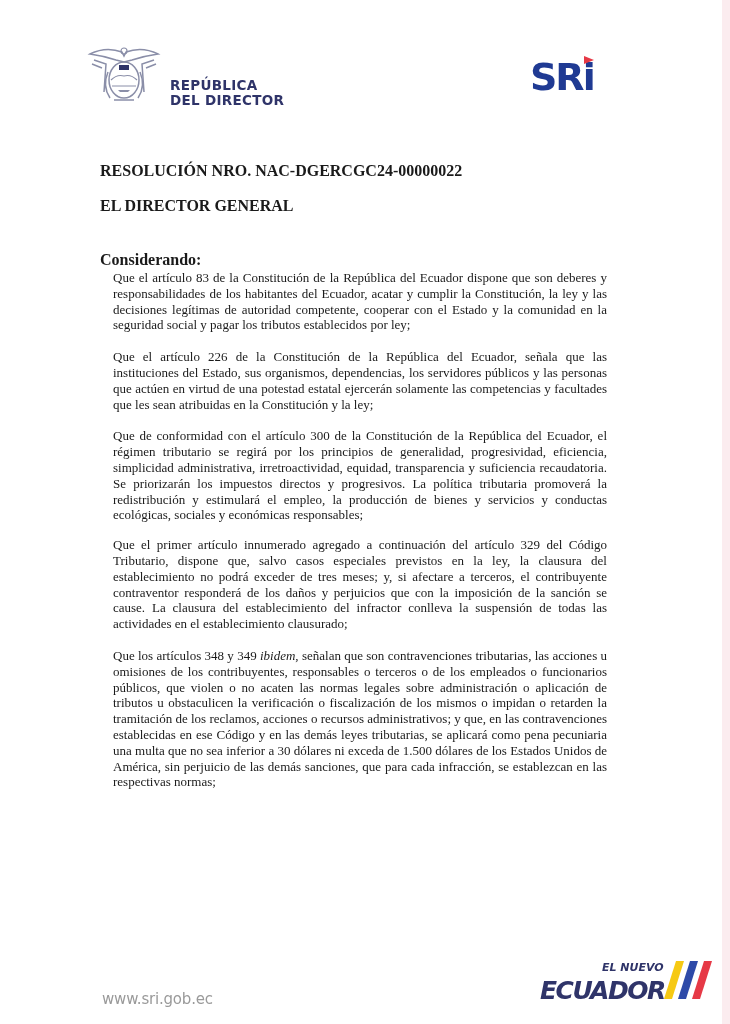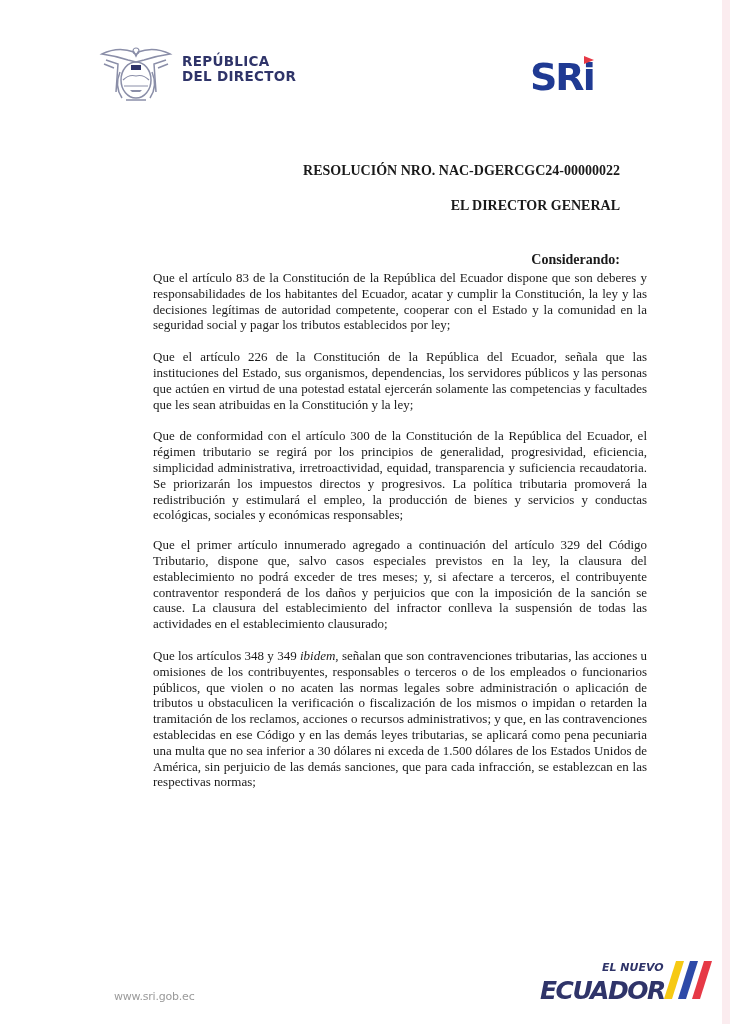--- a/index.html
+++ b/index.html
@@ -19,24 +19,24 @@
       position: absolute;
       top: 0;
       right: 0;
       width: 8px;
       height: 1024px;
       background: #fbecef;
     }
     
     .header-left {
       position: absolute;
-      left: 96px;
+      left: 84px;
       top: 42px;
       display: flex;
-      align-items: flex-start;
+      align-items: flex-end;
     }
     .coat-of-arms {
       width: 80px;
       height: 66px;
     }
     .republic-text {
       margin-left: 6px;
       font-family: "DejaVu Sans", sans-serif;
       font-weight: bold;
       font-size: 13.5px;
@@ -51,50 +51,49 @@
       left: 528px;
       top: 52px;
       width: 72px;
       height: 44px;
     }
     
     .title-block {
       position: absolute;
       left: 100px;
       width: 520px;
-      text-align: right;
+      text-align: left;
       font-weight: bold;
-      font-size: 14px;
+      font-size: 16px;
       line-height: 15px;
     }
     .resolution-title { top: 163px; }
     .director-title { top: 198px; }
     .considerando { top: 252px; }
     
     .body-text {
       position: absolute;
       left: 113px;
       top: 270px;
       width: 494px;
       font-size: 13px;
       line-height: 15.8px;
       text-align: justify;
-      margin-left: 40px;
     }
     .body-text p {
       margin: 0 0 16px 0;
     }
     .body-text p:nth-child(3) { margin-bottom: 14px; }
     
     .footer-url {
       position: absolute;
-      left: 114px;
+      left: 102px;
       top: 990px;
       font-family: "DejaVu Sans", sans-serif;
-      font-size: 11px;
+      font-size: 15px;
       color: #9a9a9a;
       letter-spacing: -0.2px;
     }
     .nuevo-ecuador {
       position: absolute;
       left: 540px;
       top: 955px;
       width: 175px;
       height: 50px;
     }

